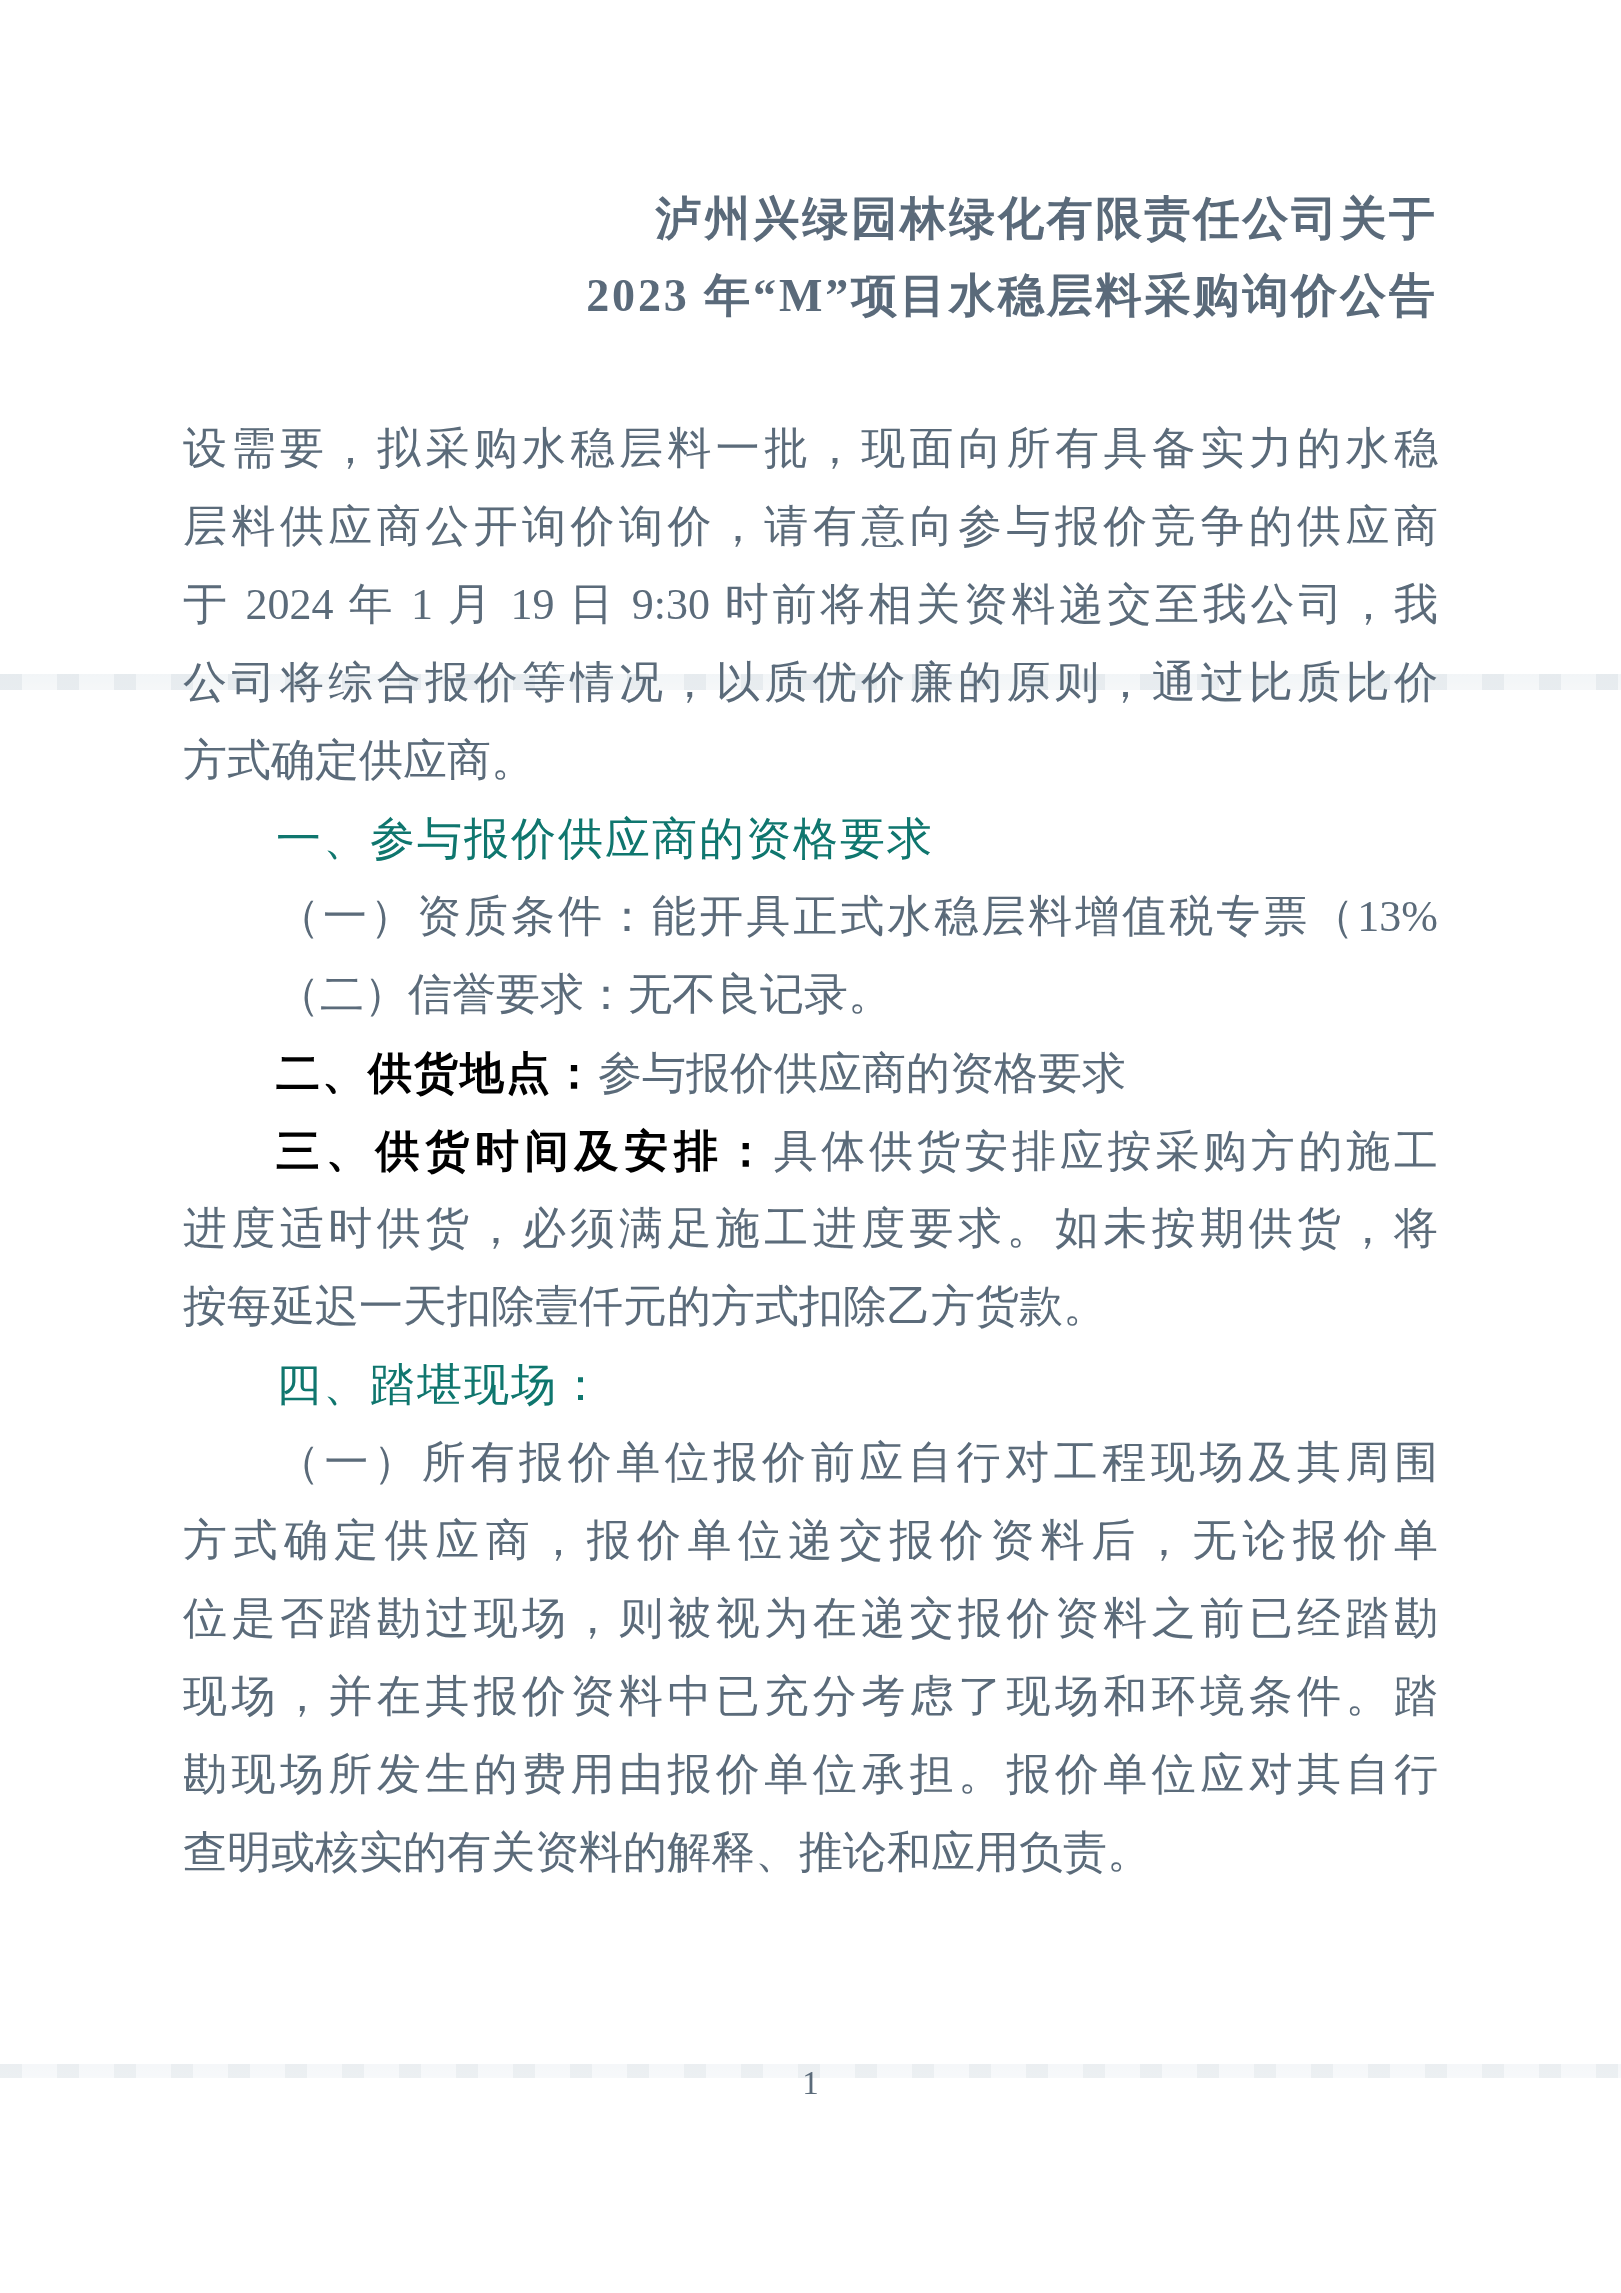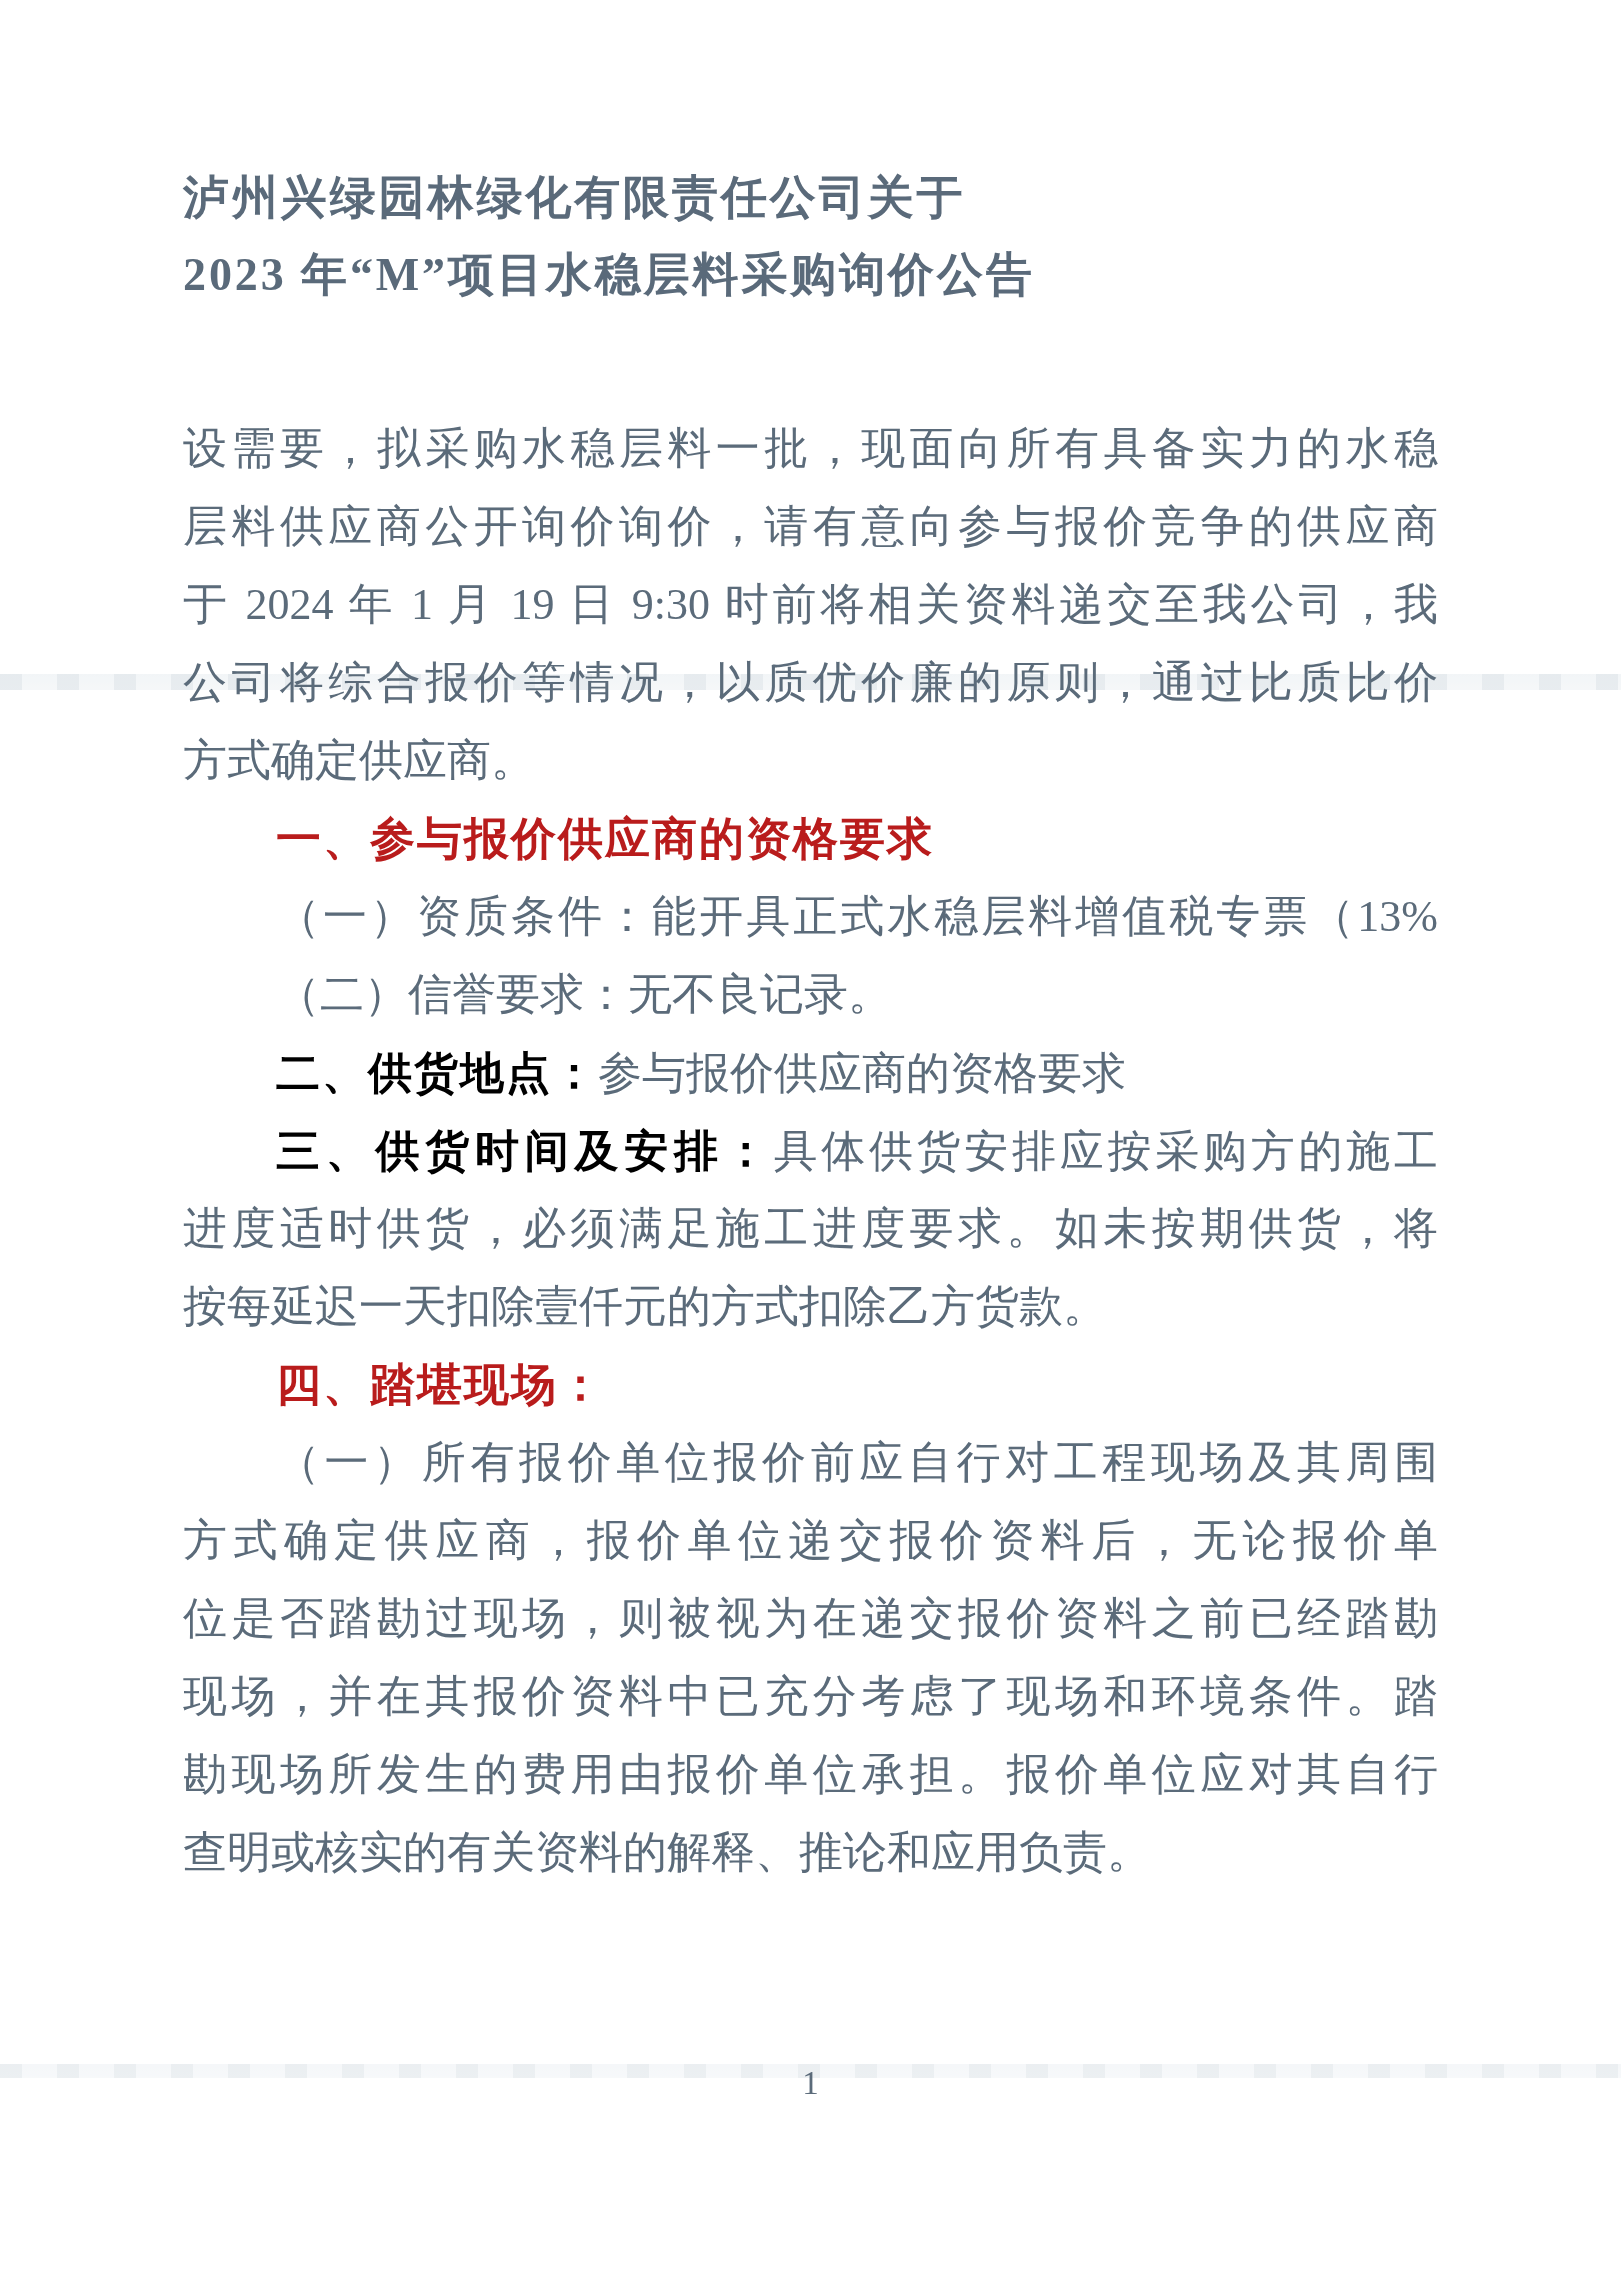--- a/index.html
+++ b/index.html
@@ -14,22 +14,22 @@
     background: #ffffff;
     overflow: hidden;
     font-family: "Liberation Serif", "DejaVu Serif", serif;
     color: #5b6b7a;
   }
   
   .title-block {
     position: absolute;
     left: 183px;
     width: 1255px;
-    top: 159px;
-    text-align: left;
+    top: 180px;
+    text-align: right;
   }
   .title-line {
     height: 77px;
     line-height: 77px;
     font-size: 46px;
     font-weight: bold;
     letter-spacing: 2.9px;
     color: #5a6a7a;
     white-space: nowrap;
   }
@@ -50,24 +50,24 @@
   .fill {
     white-space: normal;
     text-align: justify;
     text-align-last: justify;
     text-justify: inter-character;
   }
   .indent { padding-left: 93px; }
   .fill.indent { padding-left: 93px; }
   .heading {
     font-family: "Liberation Sans", "DejaVu Sans", sans-serif;
-    font-weight: bold;
+    font-weight: normal;
     font-size: 45px;
     letter-spacing: 2px;
-    color: #b91c1c;
+    color: #0f766e;
   }
   .bold-prefix {
     font-family: "Liberation Sans", "DejaVu Sans", sans-serif;
     font-weight: bold;
     letter-spacing: 2px;
     color: #000000;
   }
   
   .scan-band {
     position: absolute;

